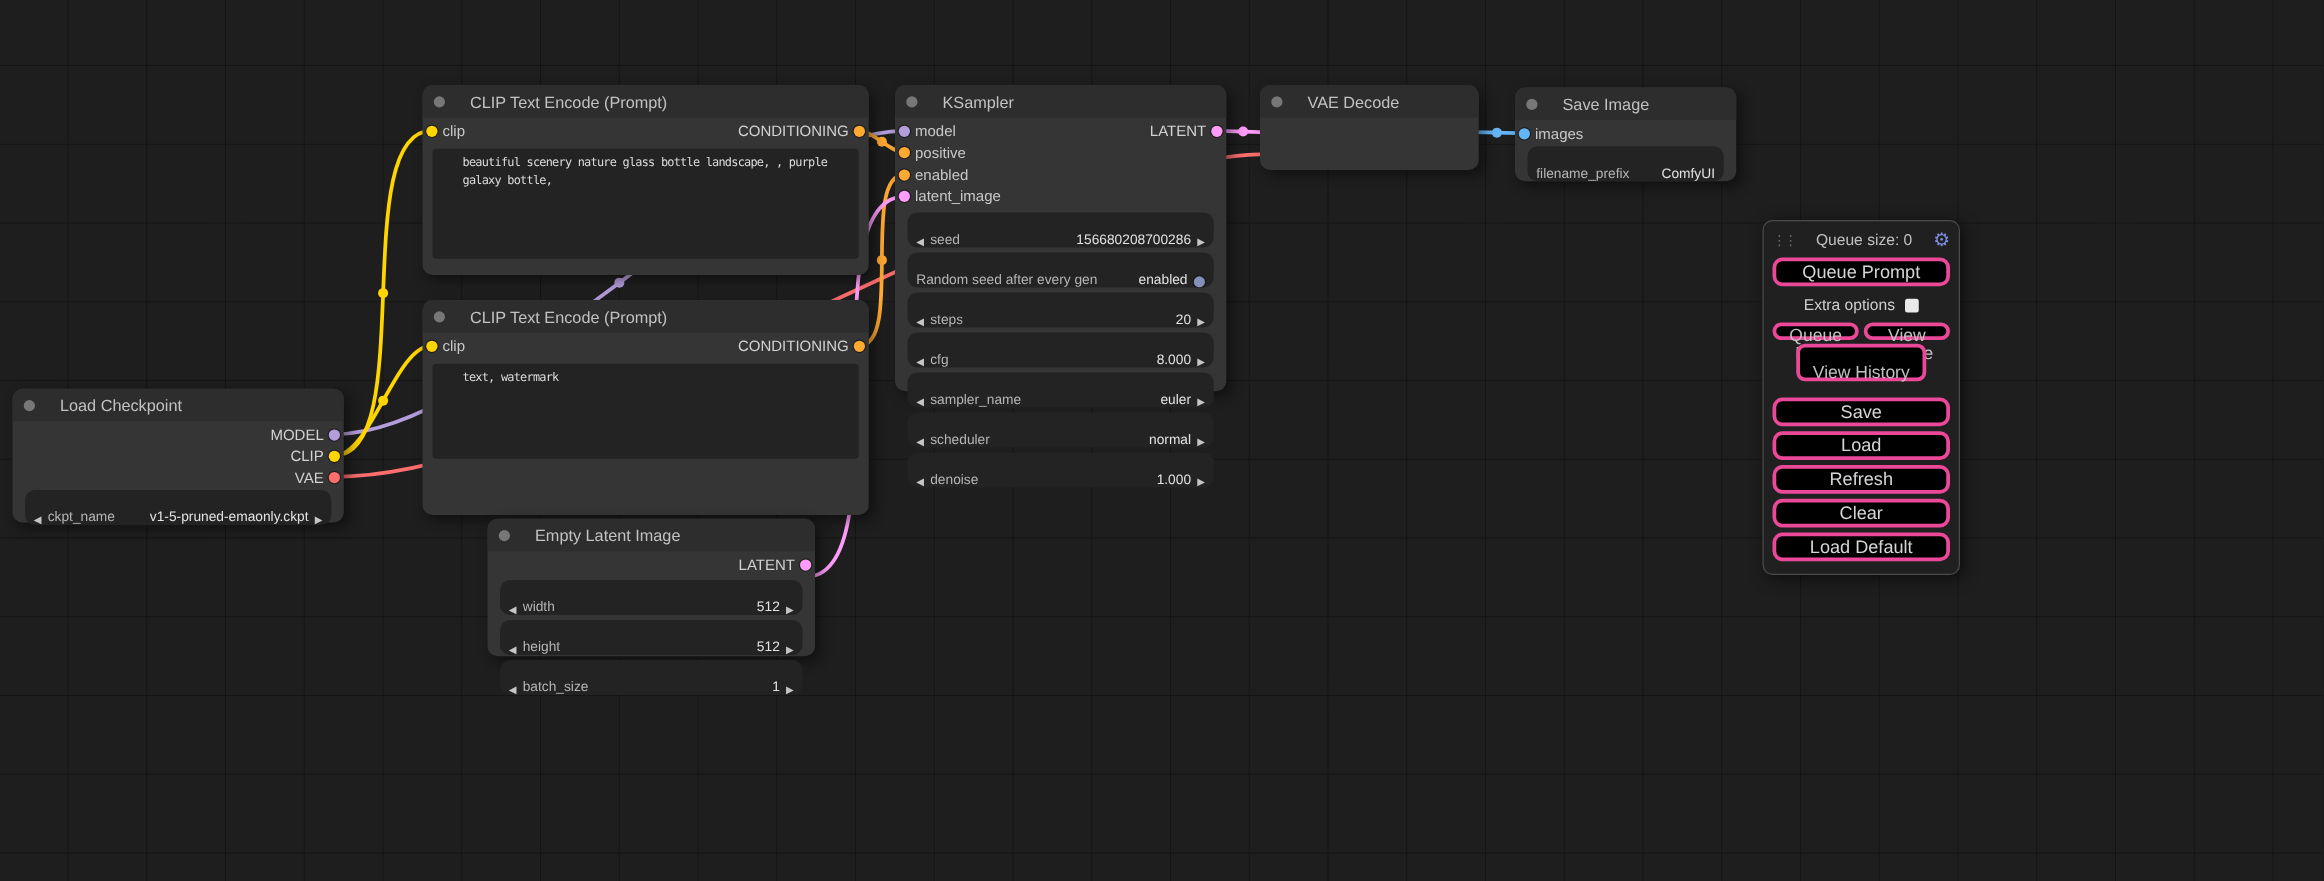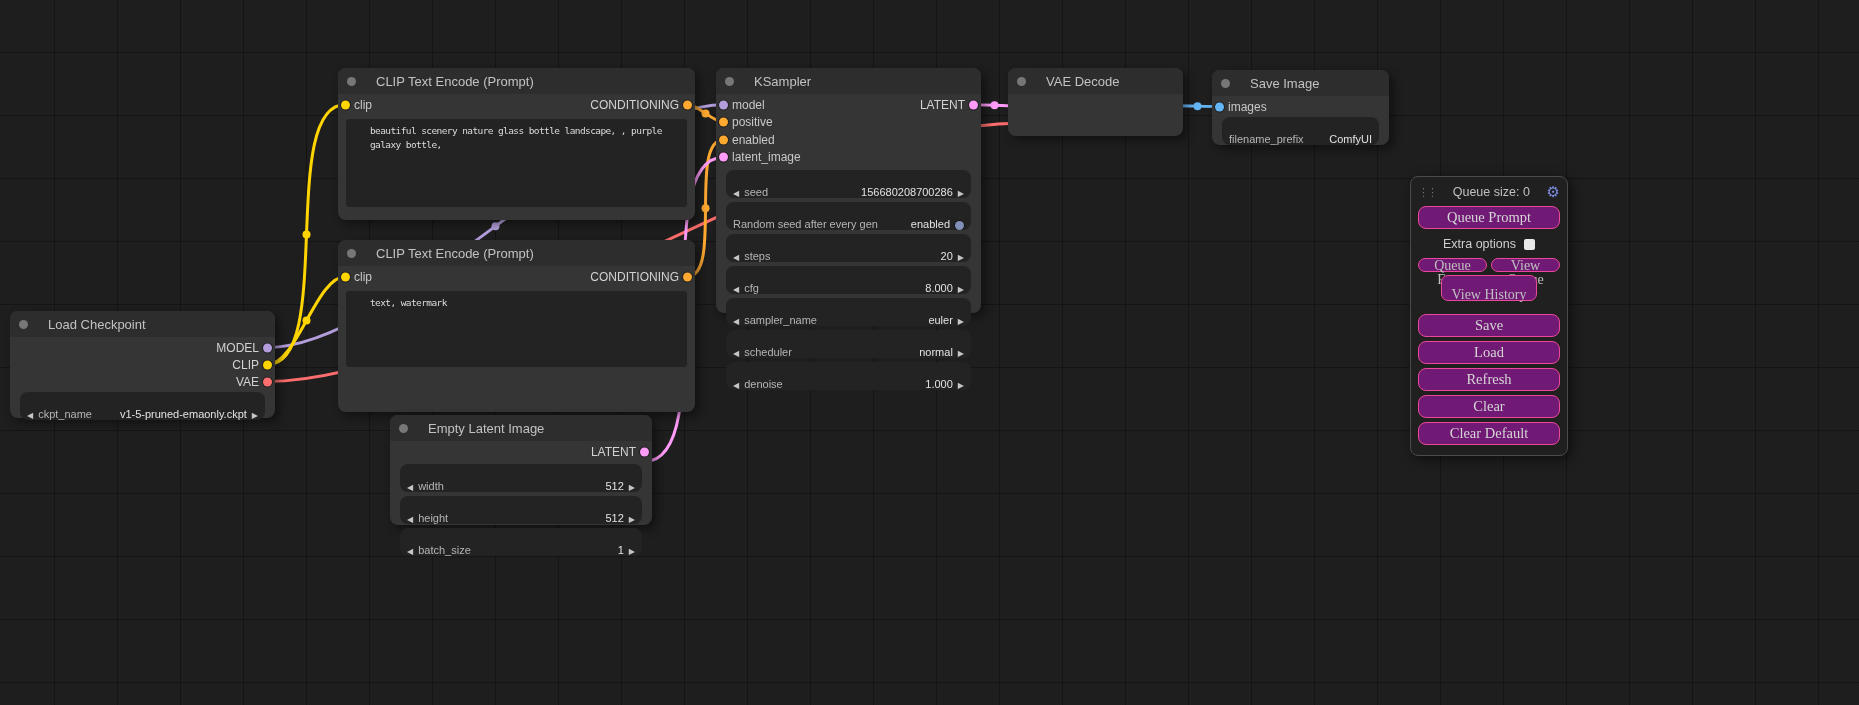--- a/index.html
+++ b/index.html
@@ -27,21 +27,21 @@
   .warrow{color:#c6c6c6;font-size:8px;flex:none;font-family:"DejaVu Sans",sans-serif;line-height:1}
   .wlabel{color:#b5b5b5;overflow:hidden;text-overflow:ellipsis}
   .wvalue{margin-left:auto;color:#e2e2e2}
   .toggle-dot{flex:none;width:9px;height:9px;border-radius:50%;background:#8290b8;box-shadow:0 0 0 1px rgba(0,0,0,.4)}
   .menu{position:absolute;left:1410px;top:176px;width:158px;z-index:2;background:#202020;border:1px solid #4a4a4a;border-radius:8px;
     box-shadow:3px 3px 12px rgba(0,0,0,.55);padding:5px 7px 10px;display:flex;flex-direction:column}
   .menu-header{display:flex;align-items:center;height:20px;gap:4px}
   .drag-handle{color:#6f6f6f;font-size:11px;letter-spacing:-2px;cursor:move;font-family:"DejaVu Sans",sans-serif}
   .queue-size{flex:1;text-align:center;font-size:12.5px;color:#c0c0c0}
   .gear{color:#7e8ce0;font-size:15px;cursor:pointer;font-family:"DejaVu Sans",sans-serif}
-  .btn{font-family:Liberation Serif, serif;background:#701a75;border:1px solid #ec4899;color:#d6d6d6;cursor:pointer}
+  .btn{font-family:Liberation Sans, sans-serif;background:#000000;border:3px solid #ec4899;color:#d6d6d6;cursor:pointer}
   .btn.big{height:23px;border-radius:8px;font-size:14.5px;margin-top:4px;width:100%}
   .btn.small{height:14px;border-radius:7px;font-size:14px;flex:1;color:#c0c0c0;padding:0 4px;line-height:1}
   .extra-row{display:flex;align-items:center;justify-content:center;gap:8px;margin:8px 0 4px;font-size:12.5px;color:#cfcfcf}
   .checkbox{width:11px;height:11px;background:#e9e9e9;border-radius:2px;cursor:pointer}
   .small-row{display:flex;gap:4px;margin-top:3px}
   .small-row.center{justify-content:center}
   .small-row.center .btn{flex:0 0 auto;padding:12px 10px}
   .gap-top{margin-top:13px !important}
 </style>
 </head>
@@ -266,15 +266,15 @@
       <button class="btn small">Queue Front</button>
       <button class="btn small">View Queue</button>
     </div>
     <div class="small-row center">
       <button class="btn small">View History</button>
     </div>
     <button class="btn big gap-top">Save</button>
     <button class="btn big">Load</button>
     <button class="btn big">Refresh</button>
     <button class="btn big">Clear</button>
-    <button class="btn big">Clear Default</button>
+    <button class="btn big">Load Default</button>
   </aside>
 </div>
 
 </body></html>

